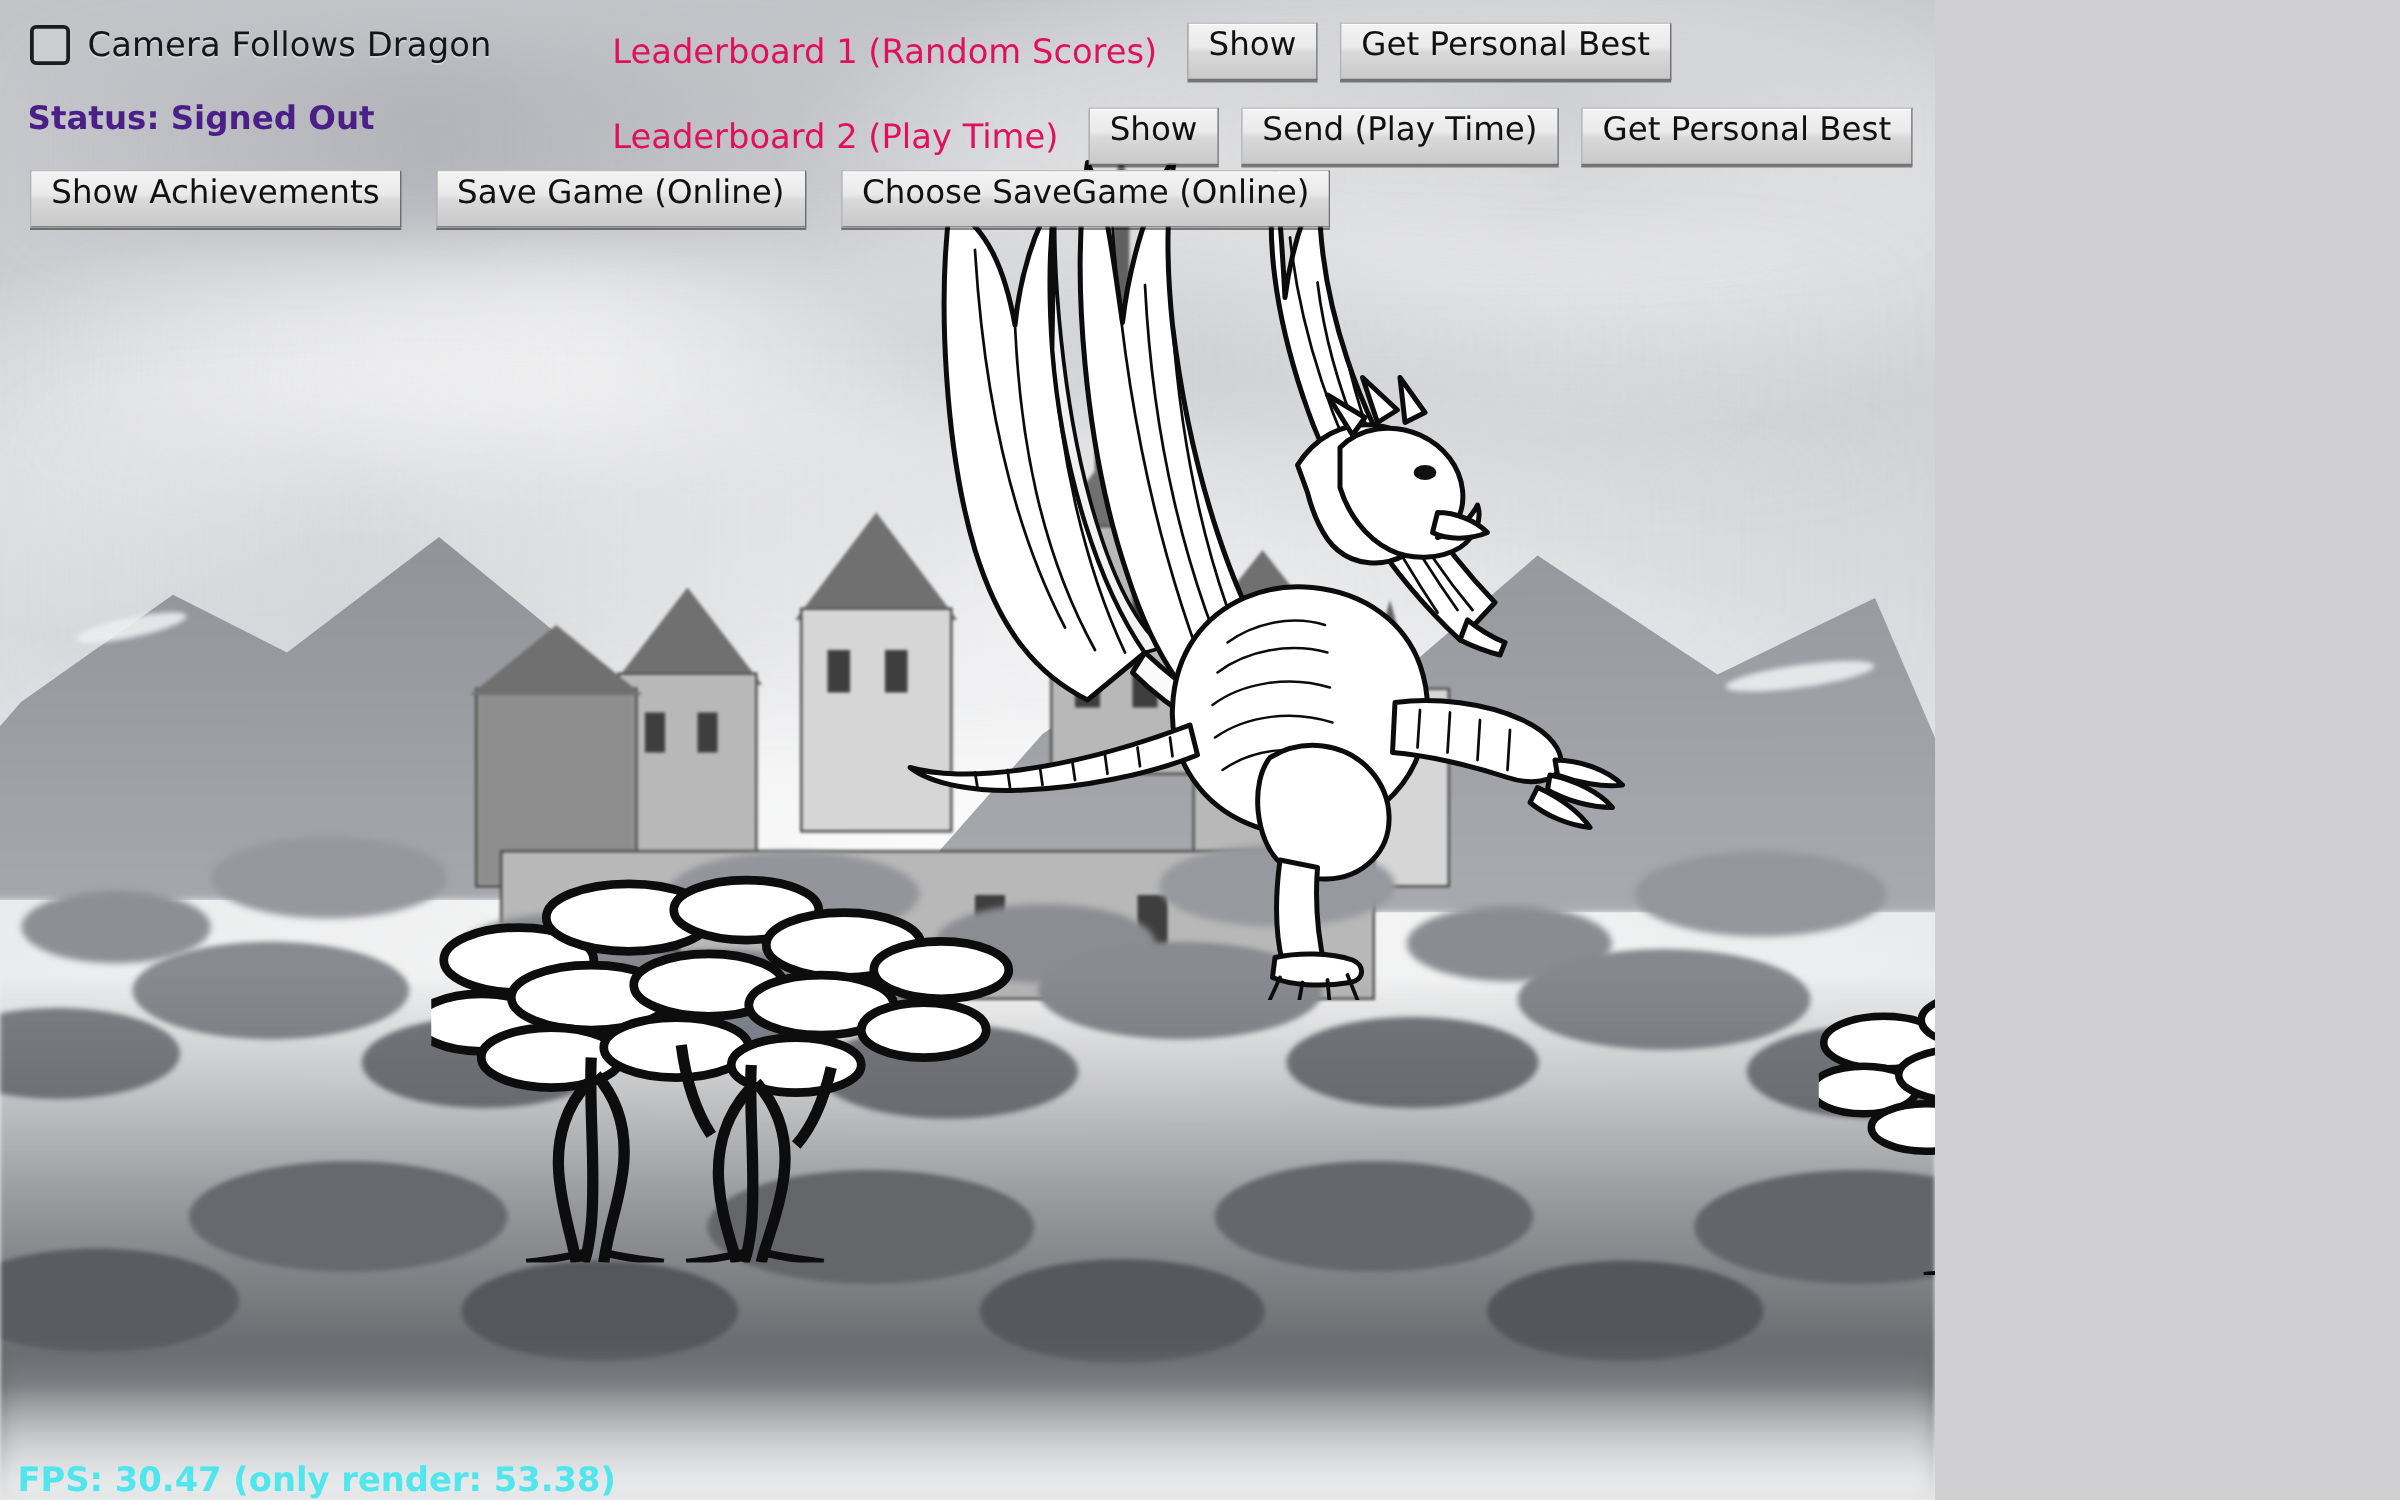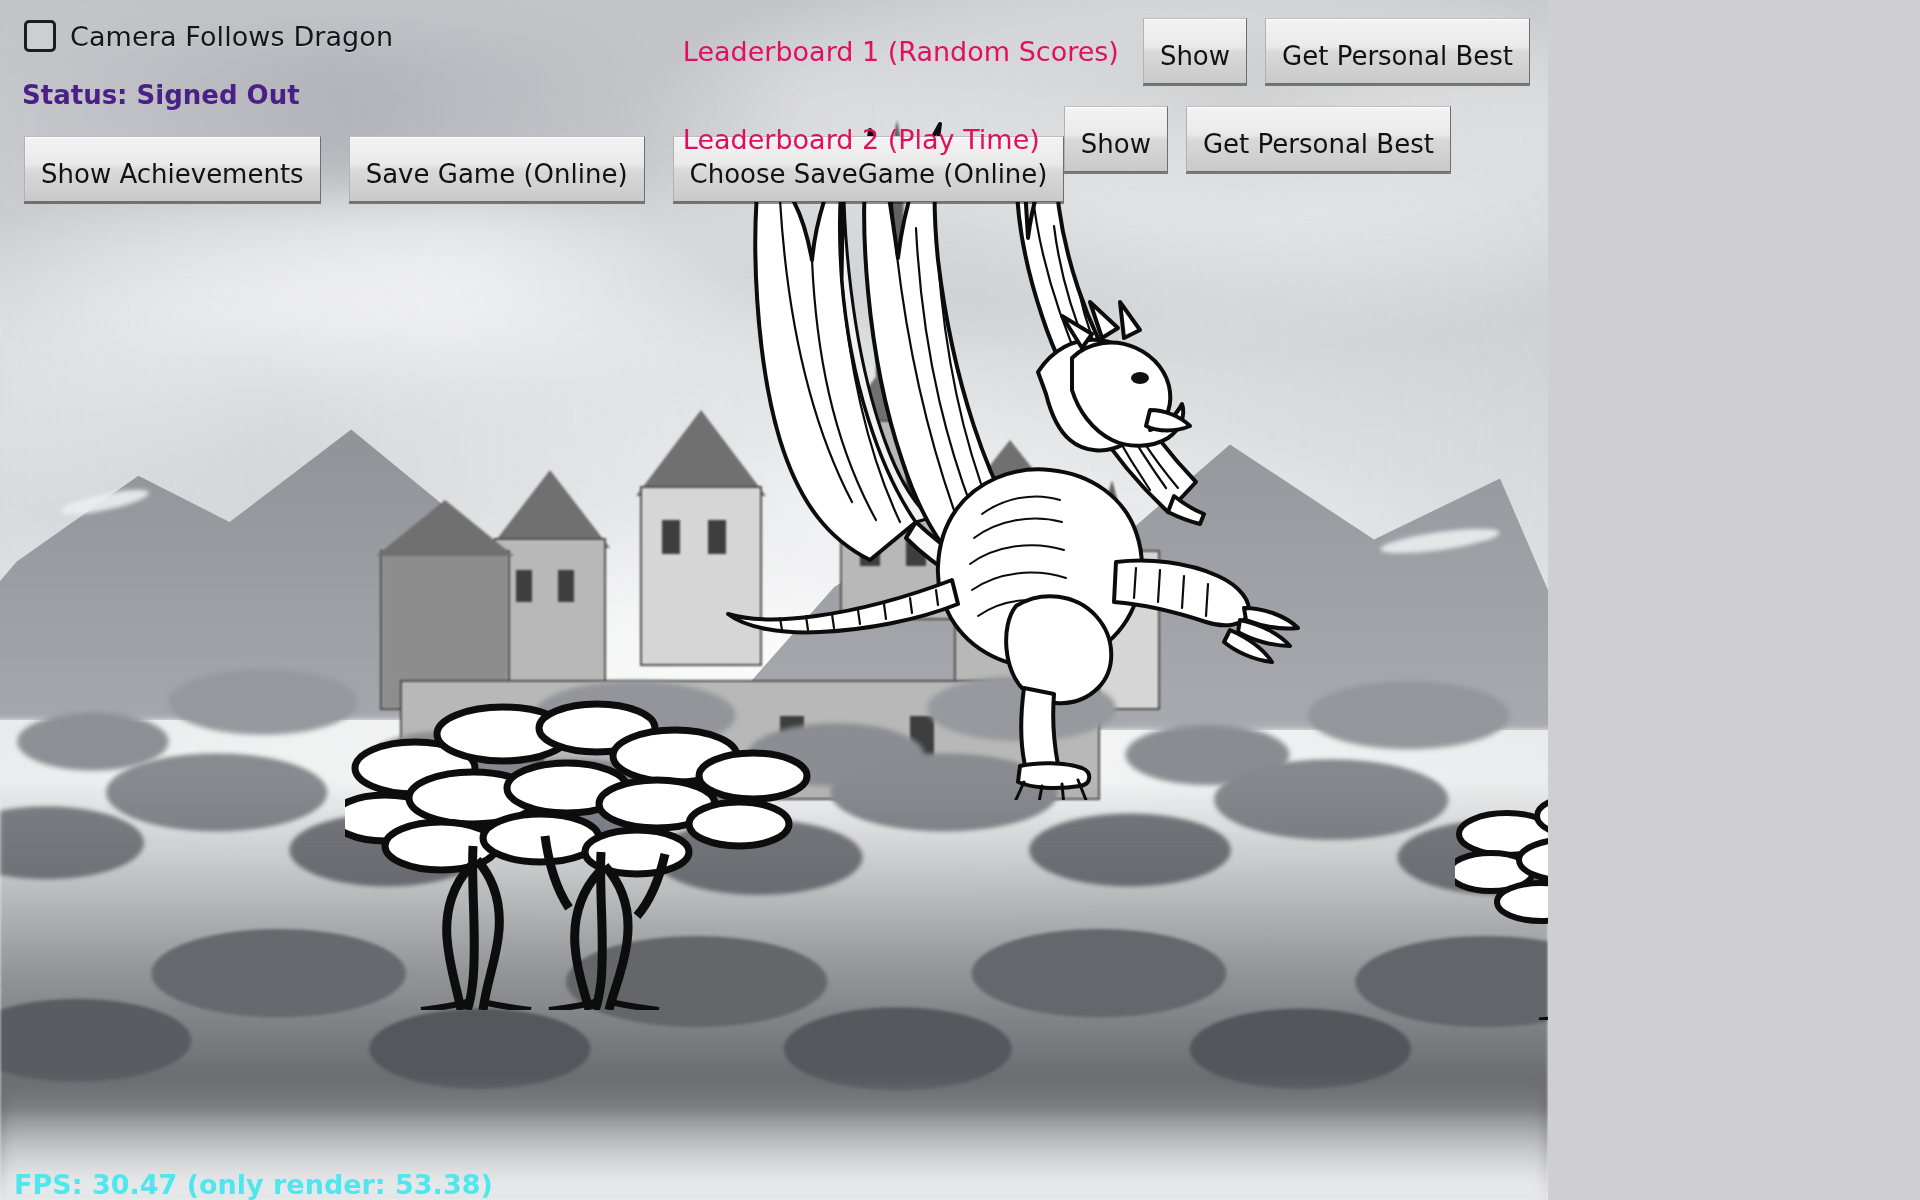--- a/index.html
+++ b/index.html
@@ -179,21 +179,21 @@
     display:inline-block;
     background:linear-gradient(#f3f3f3 0%, #eaeaea 42%, #d9d9d9 52%, #c9c9c9 100%);
     border:1px solid #6e6e6e;
     border-top-color:#bdbdbd;
     border-left-color:#b2b2b2;
     box-shadow:0 2px 0 rgba(0,0,0,.45), inset 0 1px 0 rgba(255,255,255,.9);
     color:#111;
     font-family:"DejaVu Sans", sans-serif;
     font-size:26px;
     line-height:1;
-    padding:24px 16px 14px;
+    padding:4px 16px 14px;
     cursor:pointer;
     white-space:nowrap;
   }
 
   .left-btns {
     position:absolute; left:24px; top:136px;
     display:flex; flex-direction:row; gap:28px; align-items:flex-start;
   }
 
   .lb-panel { position:absolute; right:18px; top:18px; }
@@ -473,20 +473,21 @@
 
       <div class="lb-row">
         <span class="lb-title">Leaderboard 1 (Random Scores)</span>
         <button class="btn">Show</button>
         <button class="btn">Get Personal Best</button>
       </div>
 
       <div class="lb-row">
         <span class="lb-title">Leaderboard 2 (Play Time)</span>
         <button class="btn">Show</button>
+        <button class="btn">Send (Play Time)</button>
         <button class="btn">Get Personal Best</button>
       </div>
 
     </div>
 
     <div class="fps">FPS: 30.47 (only render: 53.38)</div>
 
   </div>
 </div>
 

